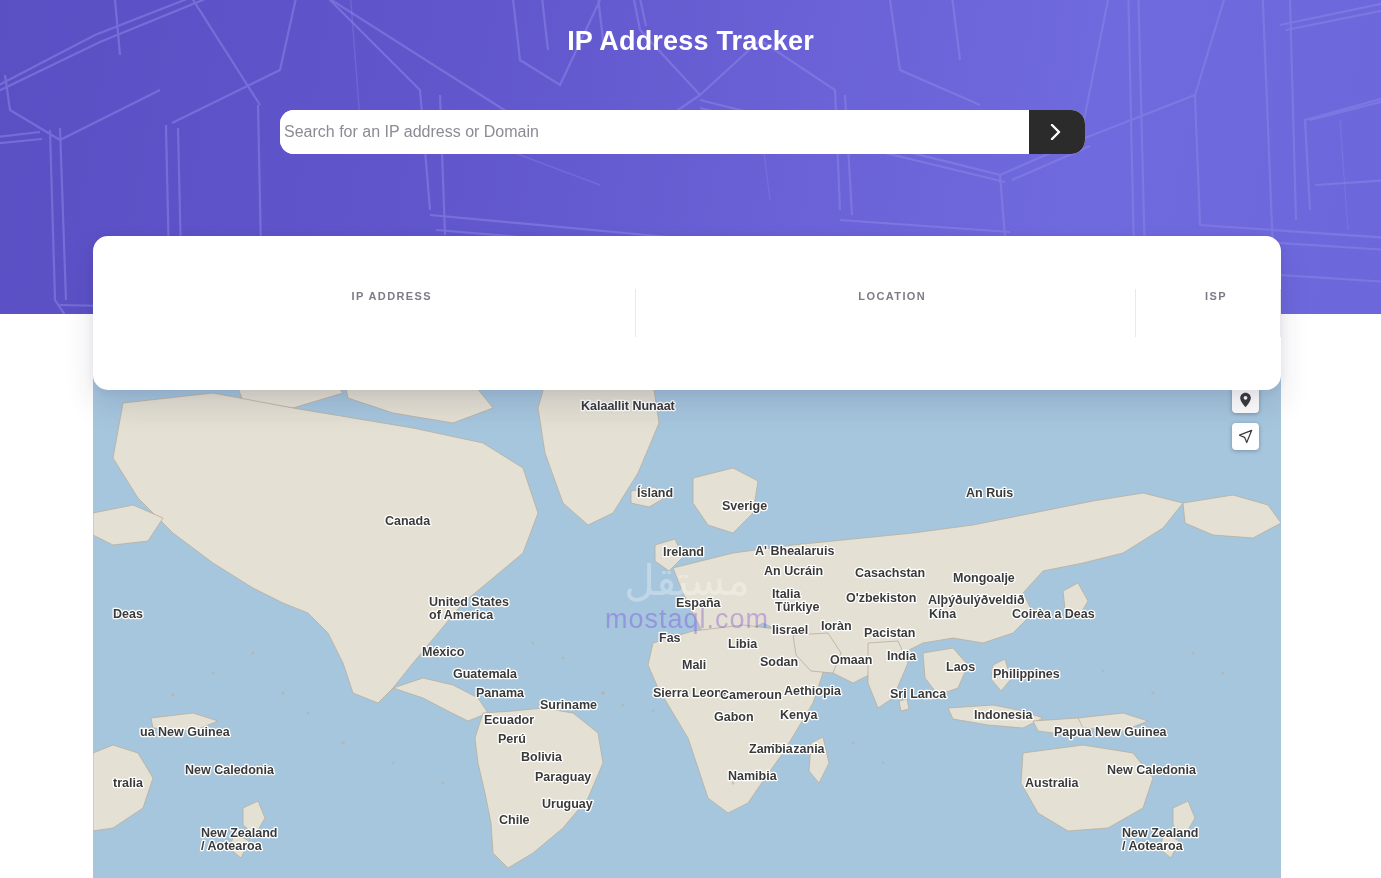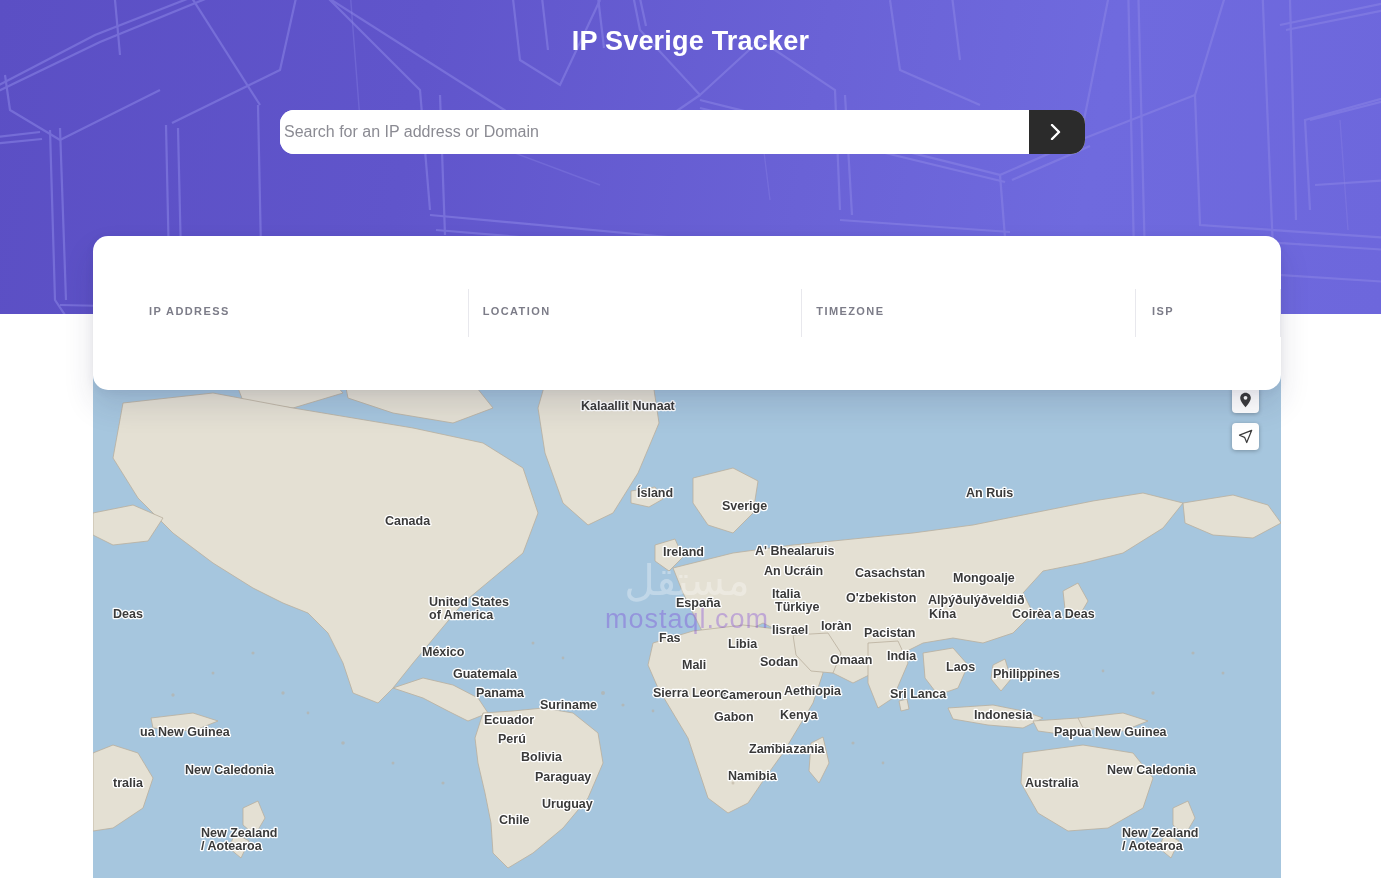--- a/index.html
+++ b/index.html
@@ -94,21 +94,20 @@
     box-shadow: 0 16px 30px rgba(40,40,80,0.13), 0 2px 8px rgba(40,40,80,0.07);
     z-index: 6;
     display: flex;
     align-items: center;
   }
   .info-col {
     flex: 1 1 0;
     height: 48px;
     padding: 0 0 0 56px;
     display: flex;
-    flex-direction: column;
     justify-content: center;
     position: relative;
   }
   .info-col + .info-col { border-left: 1px solid #e8e8ed; padding-left: 14px; }
   .info-col:last-child { border-right: 1px solid #e8e8ed; flex: 0 0 146px; padding-left: 16px; }
   .info-col:last-child .info-label { padding-left: 0; }
   .info-label {
     font-size: 11px;
     font-weight: bold;
     letter-spacing: 1.4px;
@@ -244,21 +243,21 @@
         </g>
         <g stroke="#8b85e6" stroke-width="1.4" fill="none" opacity="0.35">
           <path d="M350,-10 L360,120 L420,150"></path>
           <path d="M760,120 L770,200"></path>
           <path d="M480,140 L600,185"></path>
           <path d="M1340,120 L1348,230"></path>
         </g>
       </svg>
     </div>
 
-    <div class="header-title">IP Sverige Tracker</div>
+    <div class="header-title">IP Address Tracker</div>
 
     <div class="search-wrap">
       <input class="search-input" type="text" placeholder="Search for an IP address or Domain" style="">
       <button class="search-btn">
         <svg class="chev" width="14" height="16" viewBox="0 0 14 16">
           <path d="M2 1 L9 8 L2 15" fill="none" stroke="#ffffff" stroke-width="2.4" stroke-linecap="round" stroke-linejoin="round"></path>
         </svg>
       </button>
     </div>
   </div>
@@ -432,22 +431,18 @@
   <div class="info-card">
     <div class="info-col">
       <div class="info-label">IP ADDRESS</div>
       <div class="info-value"></div>
     </div>
     <div class="info-col">
       <div class="info-label">LOCATION</div>
       <div class="info-value"></div>
     </div>
     <div class="info-col">
-      <div class="info-label">TIMEZONE</div>
-      <div class="info-value"></div>
-    </div>
-    <div class="info-col">
       <div class="info-label">ISP</div>
       <div class="info-value"></div>
     </div>
   </div>
 
 </div>
 
 </body></html>

